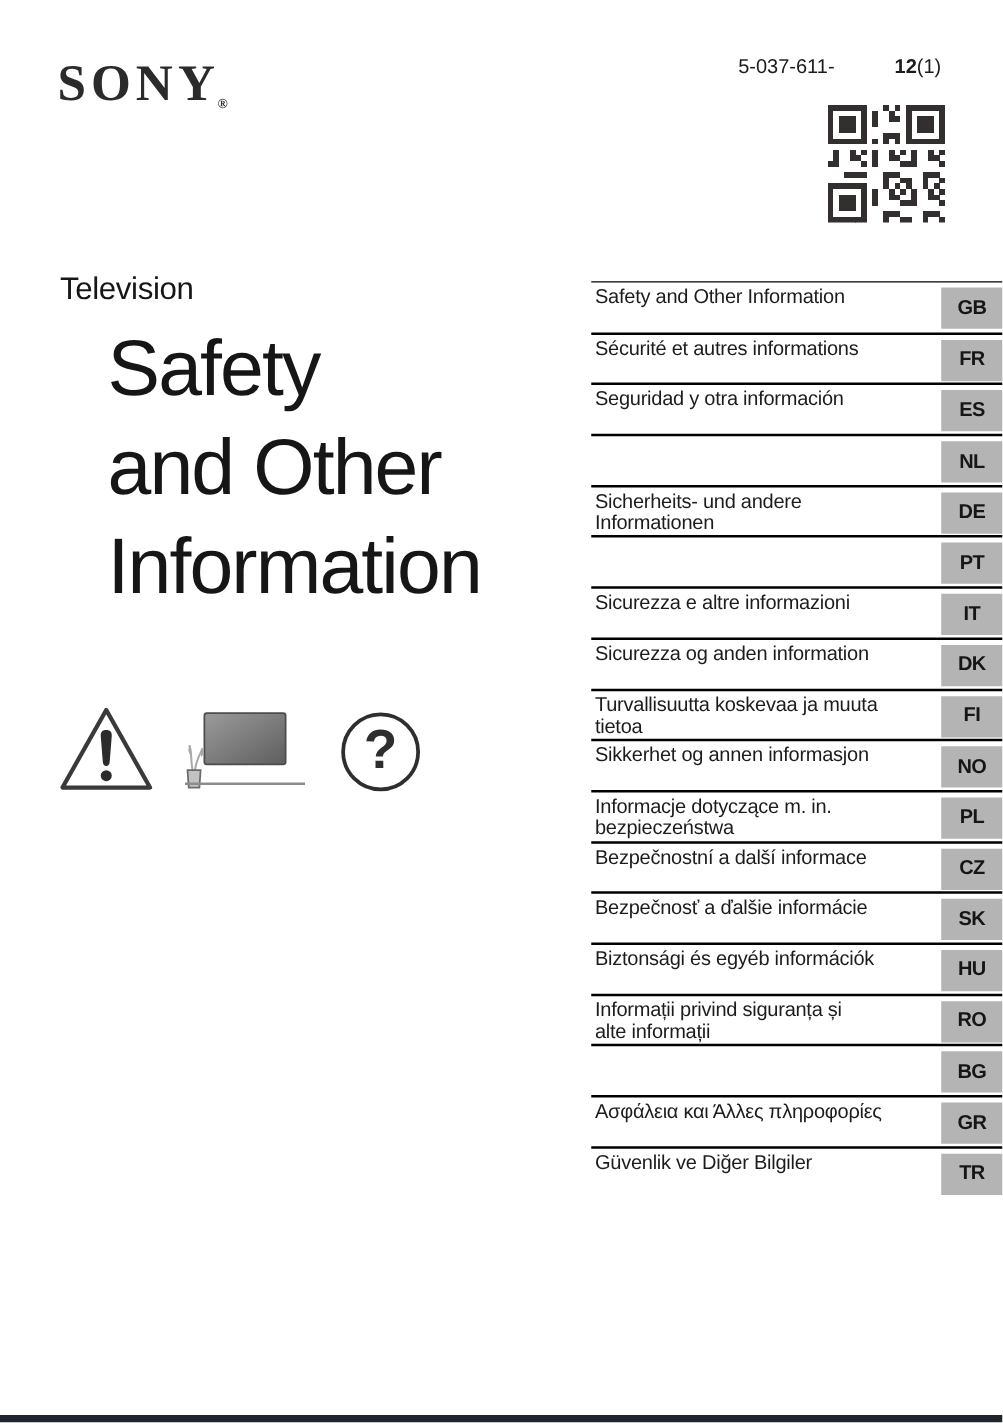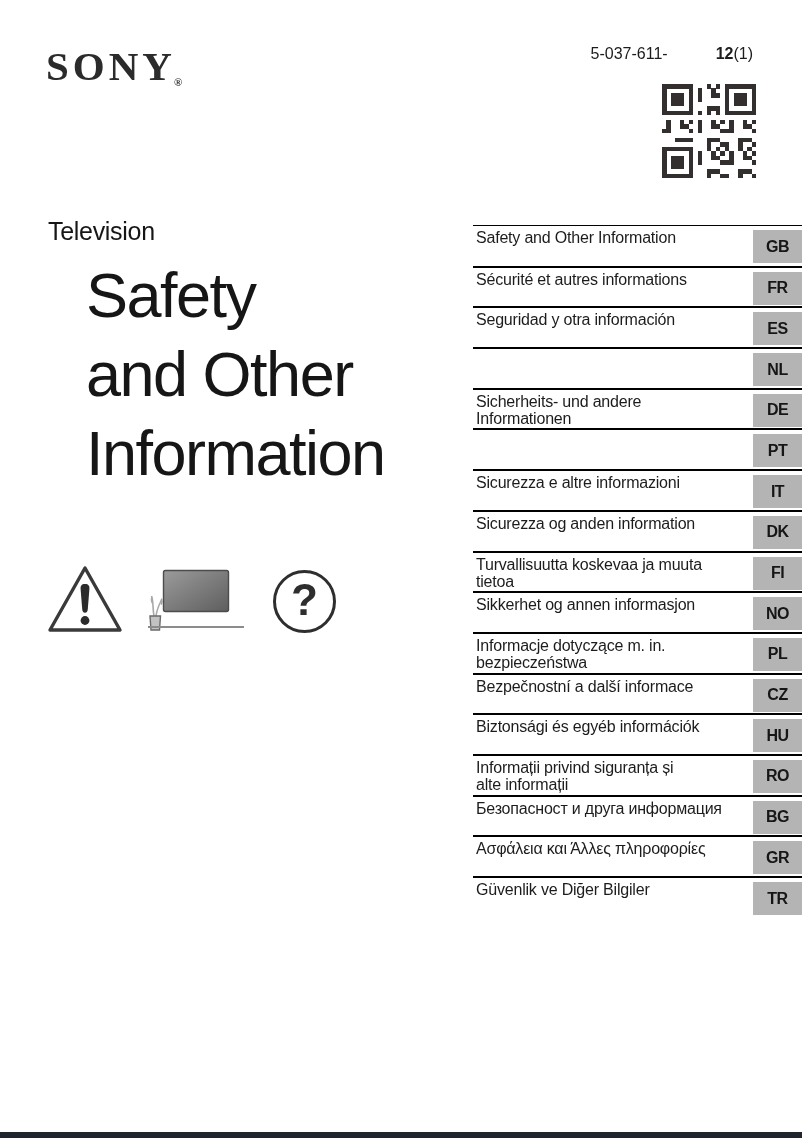--- a/index.html
+++ b/index.html
@@ -339,30 +339,33 @@
     <div class="lang-row">
       <div class="lang-label">Informacje dotyczące m. in.
 bezpieczeństwa</div>
       <div class="lang-badge">PL</div>
     </div>
     <div class="lang-row">
       <div class="lang-label">Bezpečnostní a další informace</div>
       <div class="lang-badge">CZ</div>
     </div>
     <div class="lang-row">
+      <div class="lang-label">Bezpečnosť a ďalšie informácie</div>
+      <div class="lang-badge">SK</div>
+    </div>
+    <div class="lang-row">
       <div class="lang-label">Biztonsági és egyéb információk</div>
       <div class="lang-badge">HU</div>
     </div>
     <div class="lang-row">
       <div class="lang-label">Informații privind siguranța și
 alte informații</div>
       <div class="lang-badge">RO</div>
     </div>
     <div class="lang-row">
-      <div class="lang-label">Безопасност и друга информация</div>
       <div class="lang-badge">BG</div>
     </div>
     <div class="lang-row">
       <div class="lang-label">Ασφάλεια και Άλλες πληροφορίες</div>
       <div class="lang-badge">GR</div>
     </div>
     <div class="lang-row">
       <div class="lang-label">Güvenlik ve Diğer Bilgiler</div>
       <div class="lang-badge">TR</div>
     </div>

